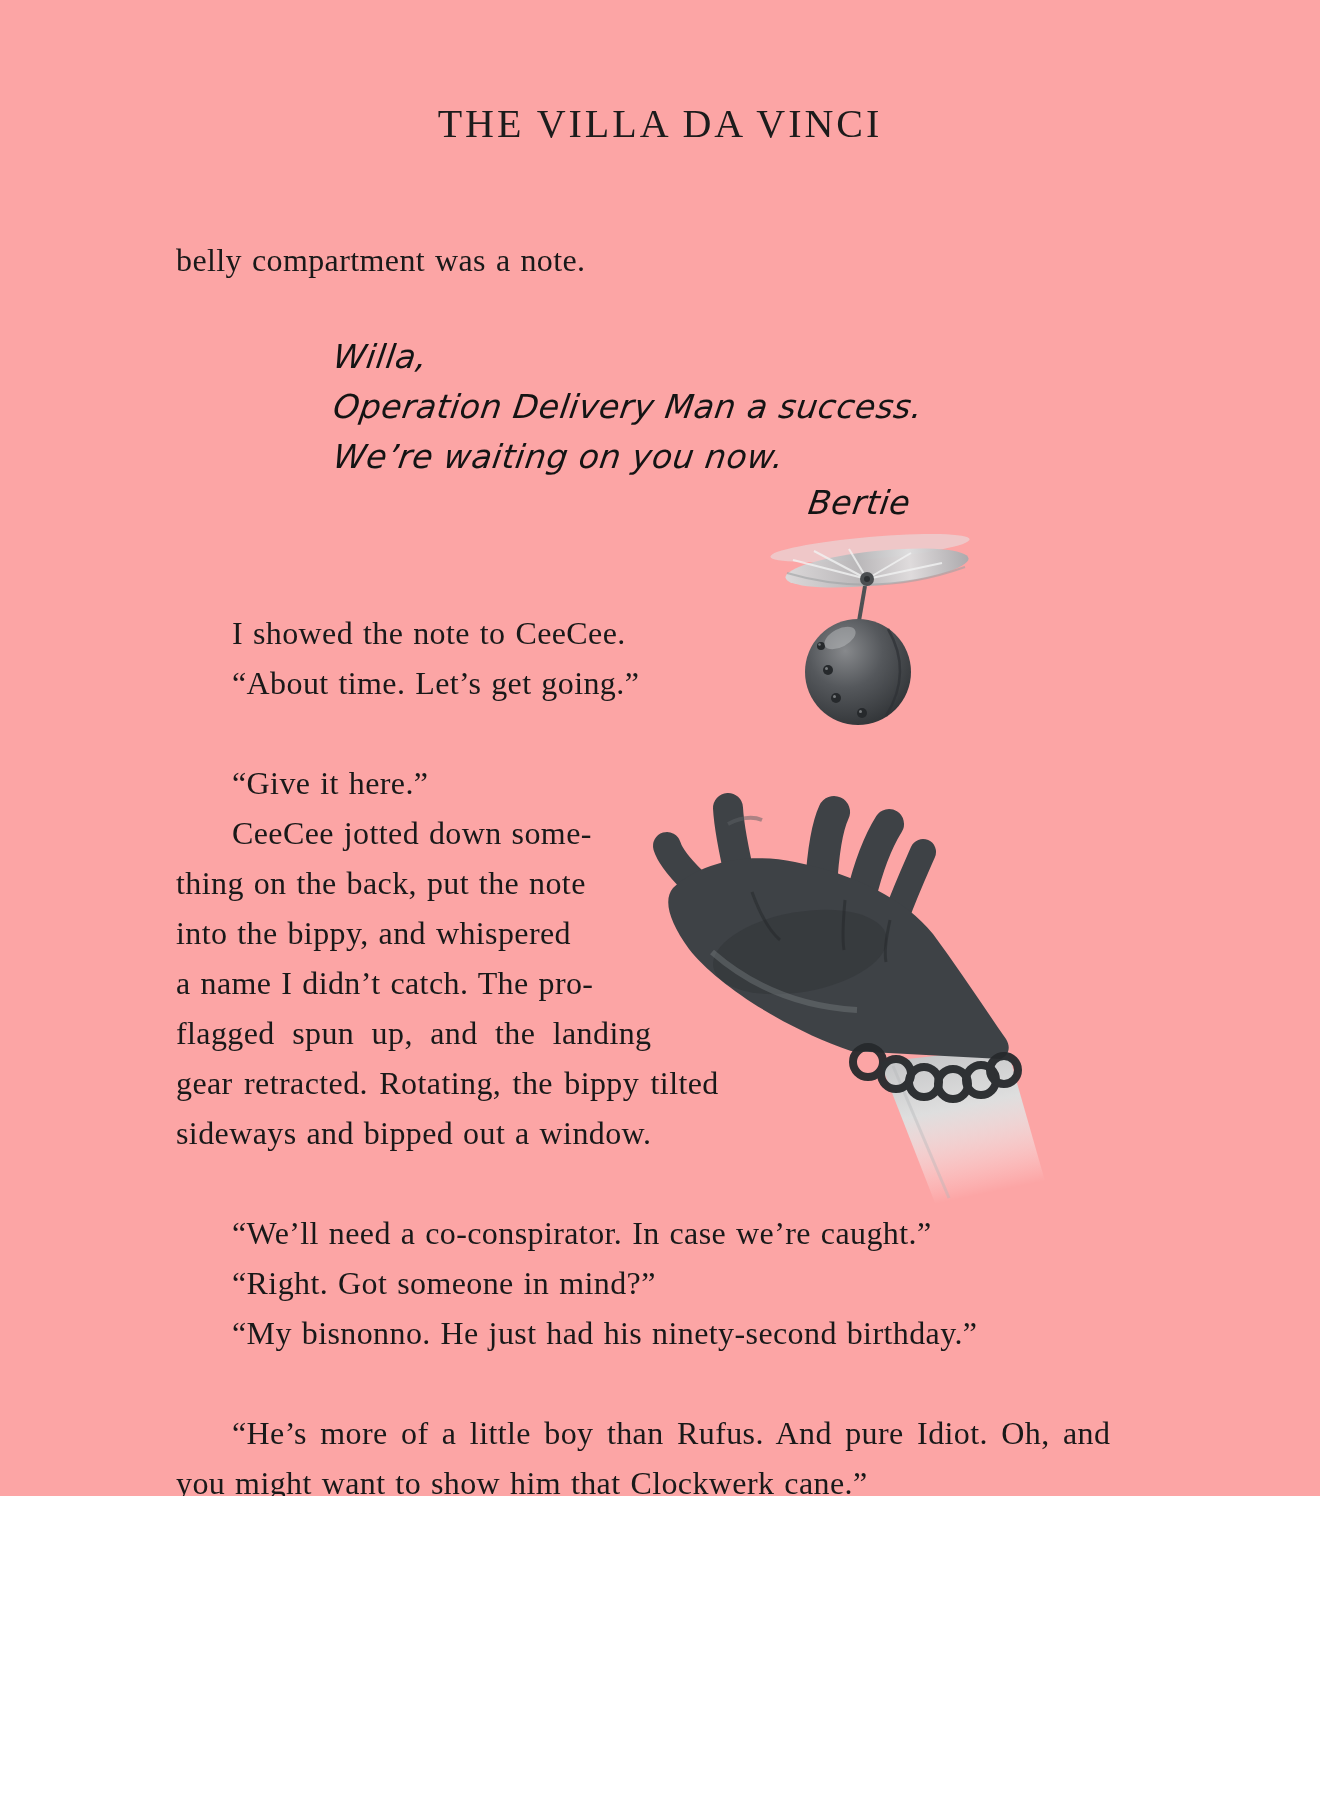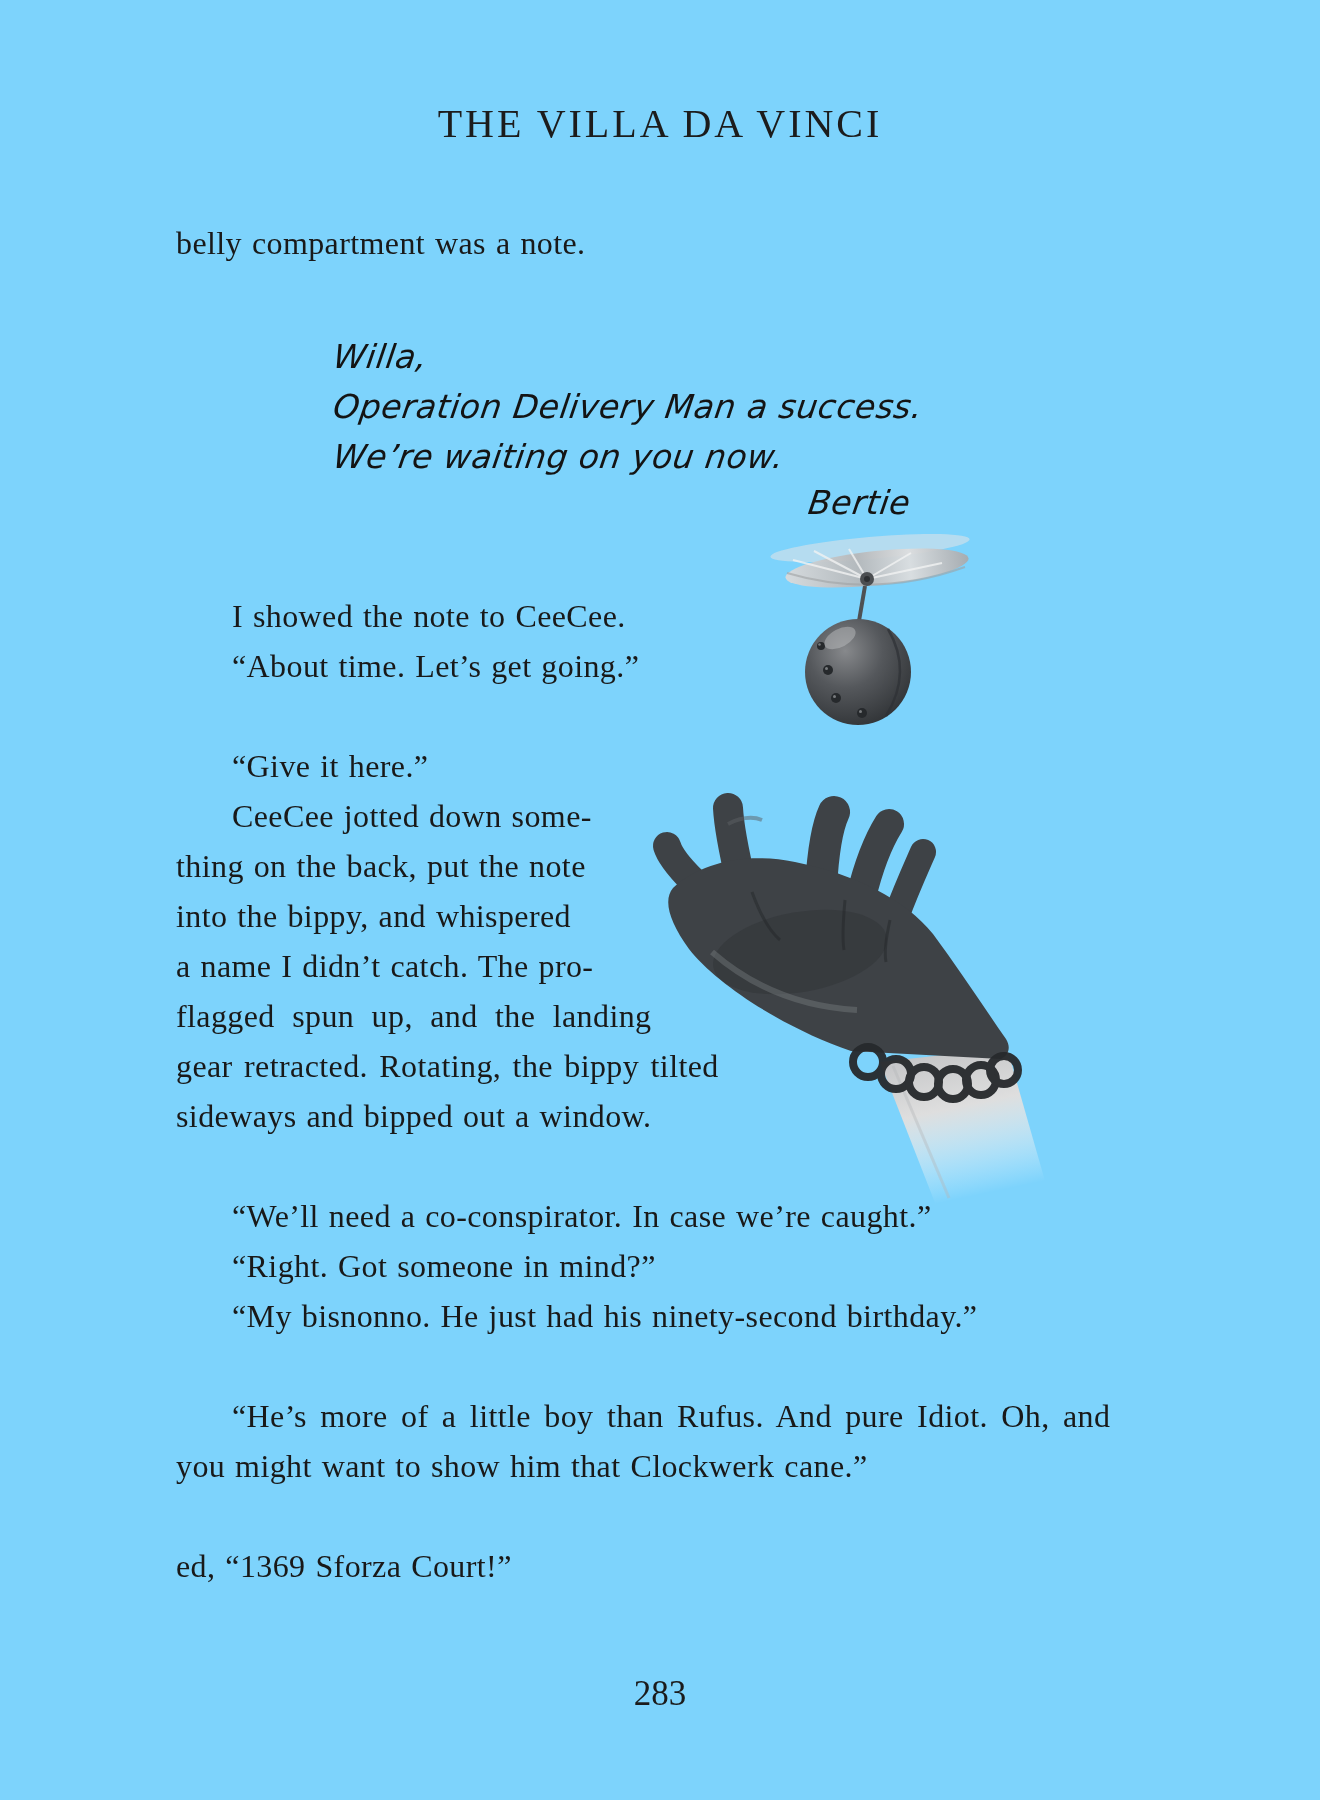--- a/index.html
+++ b/index.html
@@ -1,21 +1,21 @@
 <!DOCTYPE html>
 <html><head>
 <meta charset="utf-8">
 <style>
   html,body{margin:0;padding:0;background:#ffffff;}
-  .page{position:relative;width:1320px;height:1800px;background:#7dd3fc;
+  .page{position:relative;width:1320px;height:1496px;background:#fca5a5;
         font-family:"Liberation Serif",serif;color:#1a1a1a;overflow:hidden;}
   .running-header{position:absolute;top:102px;left:0;right:0;text-align:center;
         font-size:40px;line-height:44px;letter-spacing:3px;color:#1c1c1c;white-space:nowrap;}
   .bl{position:absolute;font-size:32px;line-height:50px;white-space:nowrap;
-        letter-spacing:0.4px;word-spacing:1.5px;color:#191919;}
+        letter-spacing:0.4px;word-spacing:1.5px;color:#191919;margin-top:17px;}
   .note-line{position:absolute;font-family:"DejaVu Sans",sans-serif;font-style:italic;
         font-size:33px;line-height:50px;letter-spacing:0.5px;color:#141414;
         transform:skewX(-8deg);transform-origin:left bottom;white-space:nowrap;}
   .page-number{position:absolute;top:1672px;left:0;right:0;text-align:center;
         font-size:35px;line-height:44px;color:#1b1b1b;}
   svg{display:block;}
 </style>
 </head>
 <body>
 

